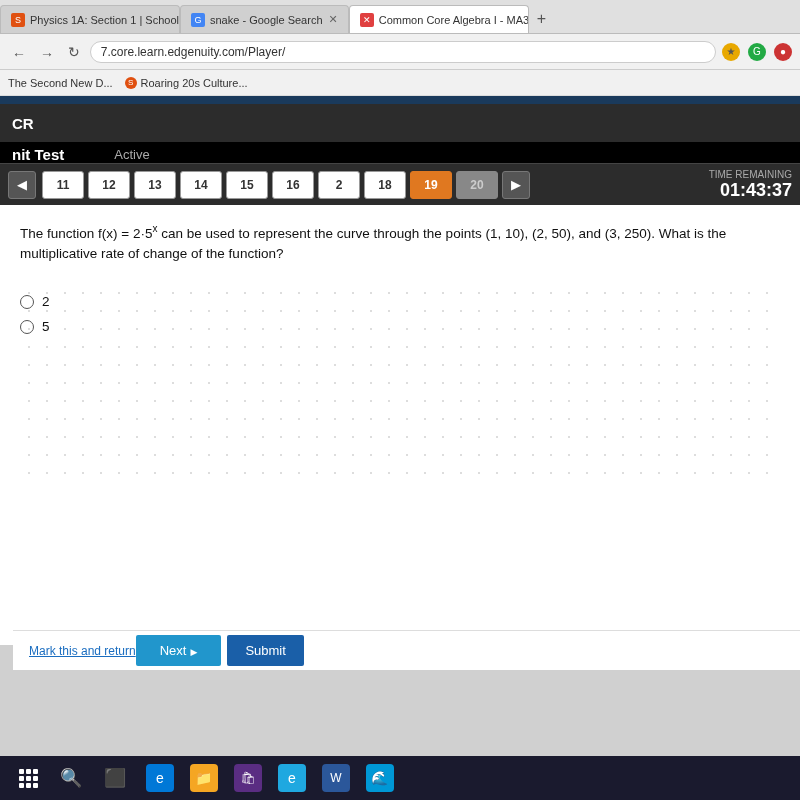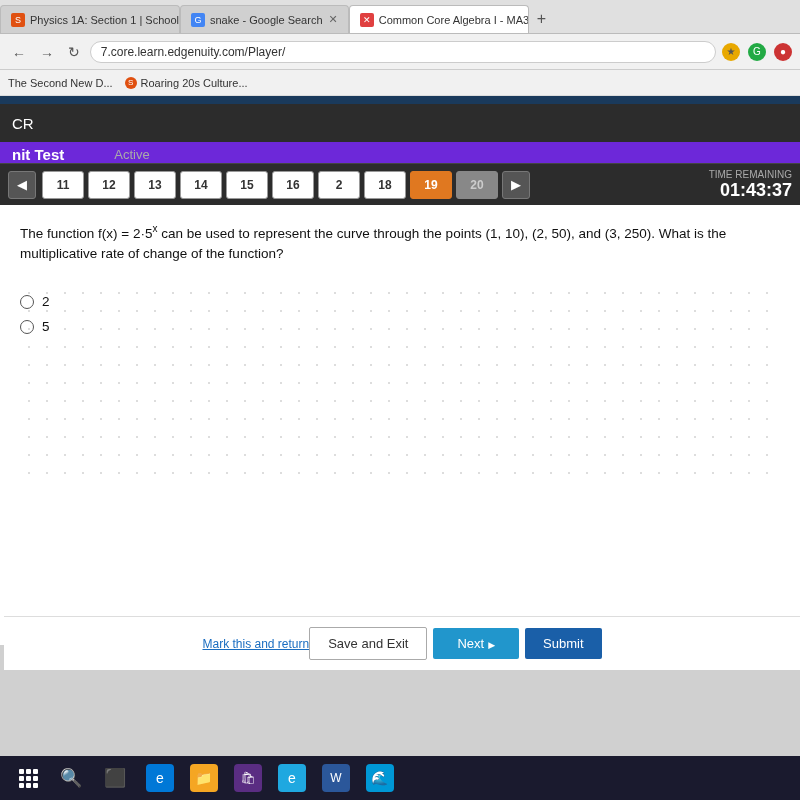--- a/index.html
+++ b/index.html
@@ -129,21 +129,21 @@
       background: #2c2c2c;
       color: #fff;
       padding: 8px 12px;
       display: flex;
       align-items: center;
       gap: 12px;
       height: 38px;
     }
     .test-title {
       font-size: 15px;
-      font-weight: normal;
+      font-weight: bold;
     }
 
     
     .question-nav {
       background: #2c2c2c;
       display: flex;
       align-items: center;
       padding: 5px 8px;
       height: 42px;
       border-top: 1px solid #444;
@@ -241,25 +241,25 @@
       border-radius: 50%;
       flex-shrink: 0;
     }
 
     
     .bottom-bar {
       background: #fff;
       border-top: 1px solid #ddd;
       display: flex;
       align-items: center;
-      justify-content: center;
-      padding: 10px 16px;
+      justify-content: flex-start;
+      padding: 4px 16px;
       position: absolute;
       bottom: 130px;
-      left: 4px;
+      left: 13px;
       right: 0;
     }
     .mark-return-link {
       font-size: 12px;
       color: #1a6dc0;
       text-decoration: underline;
       cursor: pointer;
     }
     .action-buttons {
       display: flex;
@@ -399,21 +399,21 @@
     <div style="width:12px;height:12px;background:#e05010;border-radius:50%;display:inline-flex;align-items:center;justify-content:center;font-size:8px;color:#fff;">S</div>
     <span class="bookmark-item">Roaring 20s Culture...</span>
   </div>
 </div>
 
 <div class="app-header"></div>
 
 <div class="test-header">
   <span class="test-title">CR</span>
 </div>
-<div style="background:#6d28d9; color:#fff; padding: 4px 12px 0 12px; display:flex; align-items:center; gap:10px;text-align:center;">
+<div style="background:#000000; color:#fff; padding: 4px 12px 0 12px; display:flex; align-items:center; gap:10px;text-align:center;">
   <span style="font-size:15px;font-weight:bold;">nit Test</span>
   <span style="font-size:13px;color:#aaa;margin-left:40px;">Active</span>
 </div>
 
 <div class="question-nav">
   <div class="q-nav-inner">
     <div class="q-arrow-btn prev-arrow">◀</div>
     <div class="q-num-btn">11</div>
     <div class="q-num-btn">12</div>
     <div class="q-num-btn">13</div>
@@ -446,21 +446,20 @@
         <div class="radio-circle"></div>
         <span>5</span>
       </label>
     </div>
   </div>
 </div>
 
 <div class="bottom-bar">
   <span class="mark-return-link">Mark this and return</span>
   <div class="action-buttons">
-    <button class="btn-save-exit">Save and Exit</button>
     <button class="btn-next">Next</button>
     <button class="btn-submit">Submit</button>
   </div>
 </div>
 
 <div class="taskbar">
   <div class="taskbar-item">
     <div class="grid-icon">
       <div class="grid-dot"></div>
         <div class="grid-dot"></div>

